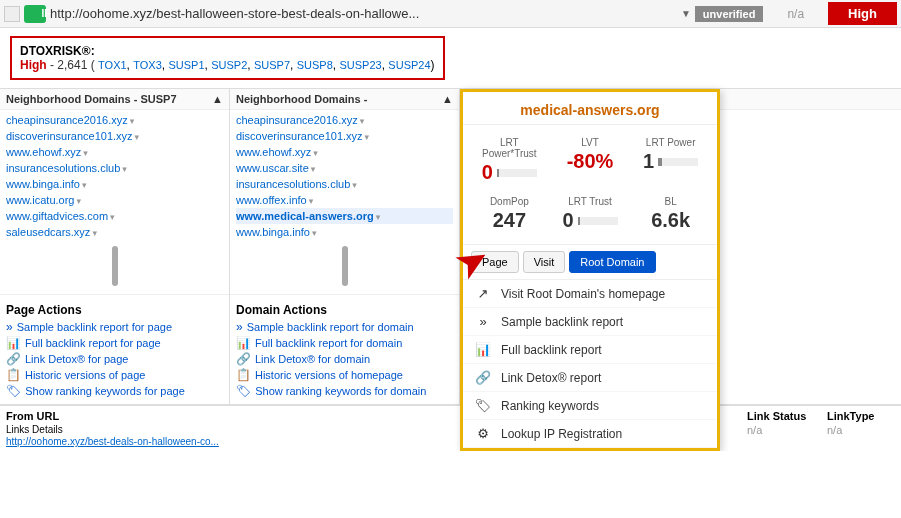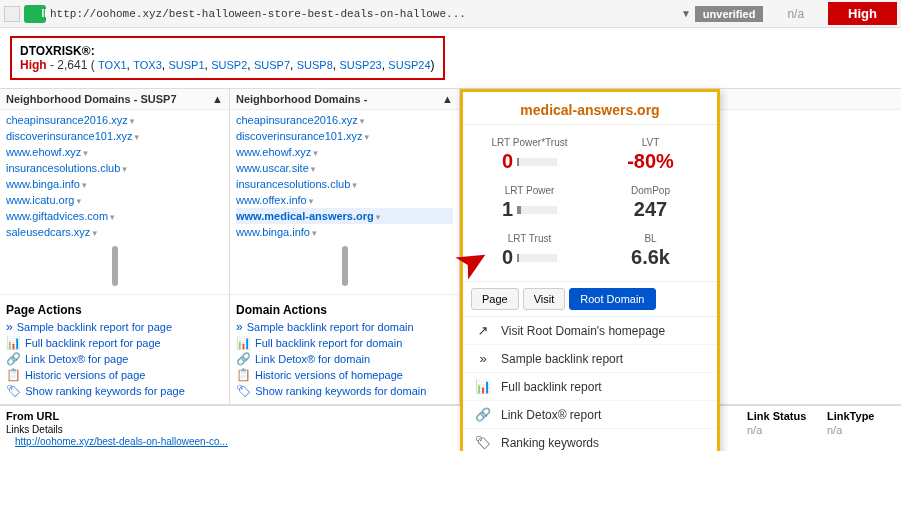--- a/index.html
+++ b/index.html
@@ -4,21 +4,21 @@
   <style>
     * { box-sizing: border-box; margin: 0; padding: 0; }
     body { font-family: Arial, sans-serif; font-size: 12px; background: #fff; width: 901px; overflow: hidden; }
 
     
     .top-bar {
       display: flex; align-items: center; background: #f5f5f5; border-bottom: 1px solid #ddd;
       height: 28px; padding: 0 4px; gap: 4px;
     }
     .top-bar-icon { width: 18px; height: 18px; background: #1fb356; border-radius: 3px; display: flex; align-items: center; justify-content: center; color: white; font-weight: bold; font-size: 10px; padding-left: 22px; }
-    .top-bar-url { flex: 1; font-size: 11px; color: #333; overflow: hidden; text-overflow: ellipsis; white-space: nowrap; font-family: Liberation Mono, monospace; }
+    .top-bar-url { flex: 1; font-size: 13px; color: #333; overflow: hidden; text-overflow: ellipsis; white-space: nowrap; }
     .top-bar-dropdown { font-size: 10px; color: #666; }
     .unverified-badge { background: #888; color: white; padding: 2px 8px; font-size: 11px; font-weight: bold; }
     .na-text { color: #999; font-size: 12px; padding: 0 20px; }
     .high-badge { background: #cc0000; color: white; padding: 4px 20px; font-size: 13px; font-weight: bold; }
 
     
     .dtox-row {
       border: 2px solid #cc0000; padding: 6px 8px; margin: 4px; display: inline-block; font-size: 12px;
     }
     .dtox-label { font-weight: bold; }
@@ -27,21 +27,21 @@
     .dtox-links a { color: #0066cc; text-decoration: none; font-size: 11px; }
 
     
     .popup-panel {
       position: absolute; top: 0; left: 450px; width: 260px; background: white;
       border: 3px solid #eab308; box-shadow: 2px 2px 8px rgba(0,0,0,0.2); z-index: 100;
       padding: 0;
     }
     .popup-domain-name { text-align: center; color: #cc6600; font-weight: bold; font-size: 14px; padding: 10px 8px 6px; border-bottom: 1px solid #eee; }
 
-    .popup-metrics { display: grid; grid-template-columns: 1fr 1fr; padding: 8px; gap: 4px; }
+    .popup-metrics { display: grid; grid-template-columns: 1fr 1fr 1fr; padding: 8px; gap: 4px; }
     .metric-block { text-align: center; padding: 4px; }
     .metric-label { font-size: 10px; color: #666; margin-bottom: 2px; }
     .metric-value { font-size: 20px; font-weight: bold; color: #333; }
     .metric-value.red { color: #cc0000; }
     .lvt-value { font-size: 20px; font-weight: bold; color: #cc0000; }
 
     
     .popup-tabs { display: flex; padding: 6px 8px; gap: 4px; border-top: 1px solid #eee; }
     .popup-tab { padding: 4px 10px; border: 1px solid #ccc; background: #f5f5f5; cursor: pointer; font-size: 11px; border-radius: 3px; }
     .popup-tab.active { background: #0055cc; color: white; border-color: #0055cc; }
@@ -337,21 +337,21 @@
         </div>
     </div>
   </div>
 
 </div>
 
 <div class="footer-row" style="border-top:2px solid #ddd;">
   <div class="footer-col" style="flex:1;">
     <div class="hdr">From URL</div>
     <div style="font-size:10px;">Links Details</div>
-    <a href="#" style="font-size:10px;color:#0066cc;margin-left:9px;">http://oohome.xyz/best-deals-on-halloween-co...</a>
+    <a href="#" style="font-size:10px;color:#0066cc;">http://oohome.xyz/best-deals-on-halloween-co...</a>
   </div>
   <div class="footer-col" style="width:60px;">
     <div class="hdr">To U</div>
     <a href="#" style="font-size:10px;color:#0066cc;">http</a>
   </div>
   <div class="footer-col" style="width:80px;">
     <div class="hdr">Link Status</div>
     <span style="color:#999;font-size:11px;">n/a</span>
   </div>
   <div class="footer-col" style="width:80px;">

